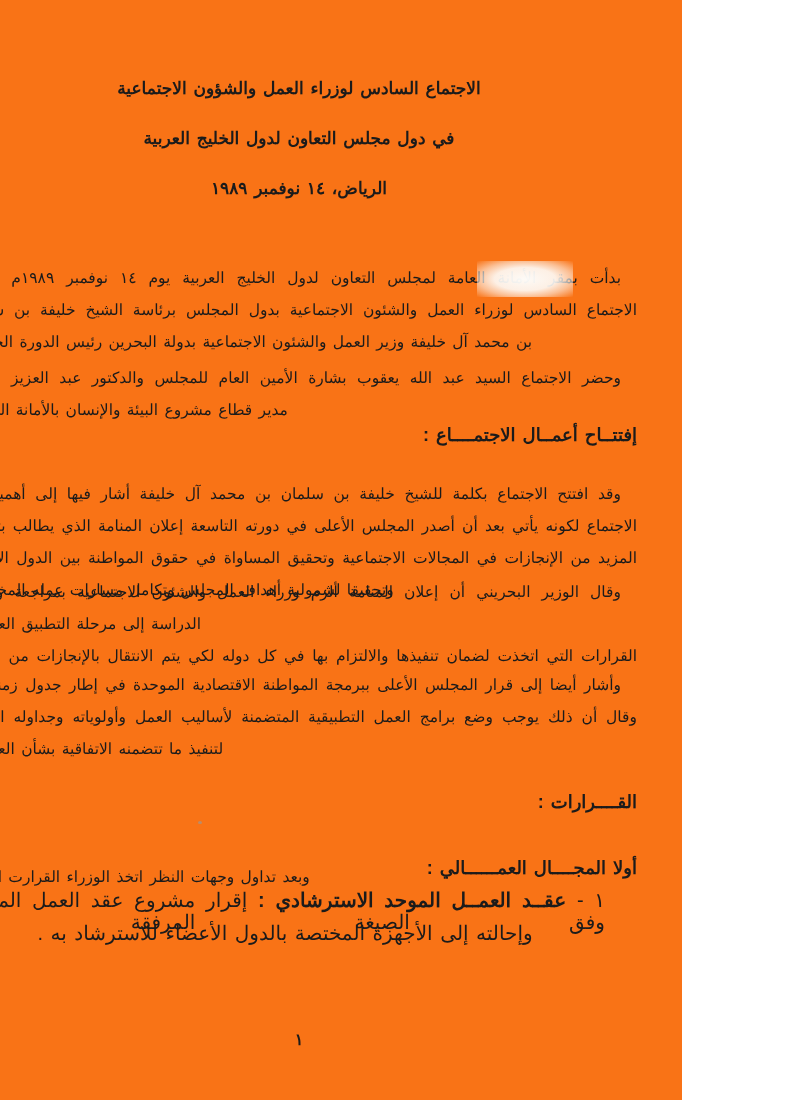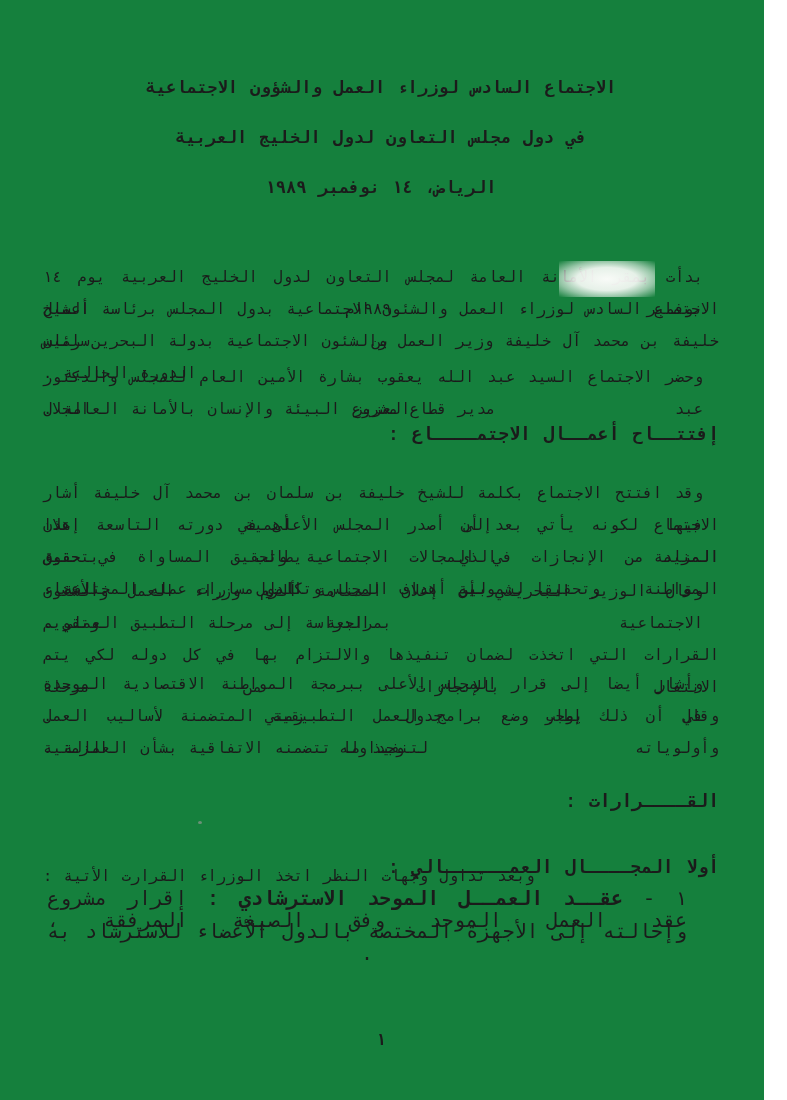--- a/index.html
+++ b/index.html
@@ -1,18 +1,18 @@
 <!DOCTYPE html>
 <html lang="ar"><head>
 <meta charset="utf-8">
 <style>
   html,body{margin:0;padding:0;background:#ffffff;}
   .page{
-    position:relative;width:764px;height:1100px;background:#15803d;
-    font-family:Liberation Mono, monospace;color:#1b1b1b;direction:rtl;
+    position:relative;width:682px;height:1100px;background:#f97316;
+    font-family:Liberation Sans, sans-serif;color:#1b1b1b;direction:rtl;
     overflow:hidden;
   }
   .abs{position:absolute;right:45px;width:676px;}
   .title-line{
     font-size:17px;font-weight:700;text-align:center;height:30px;line-height:30px;
     word-spacing:2px;
   }
   .para .line{
     font-size:15.5px;line-height:32px;height:32px;word-spacing:2px;
   }

